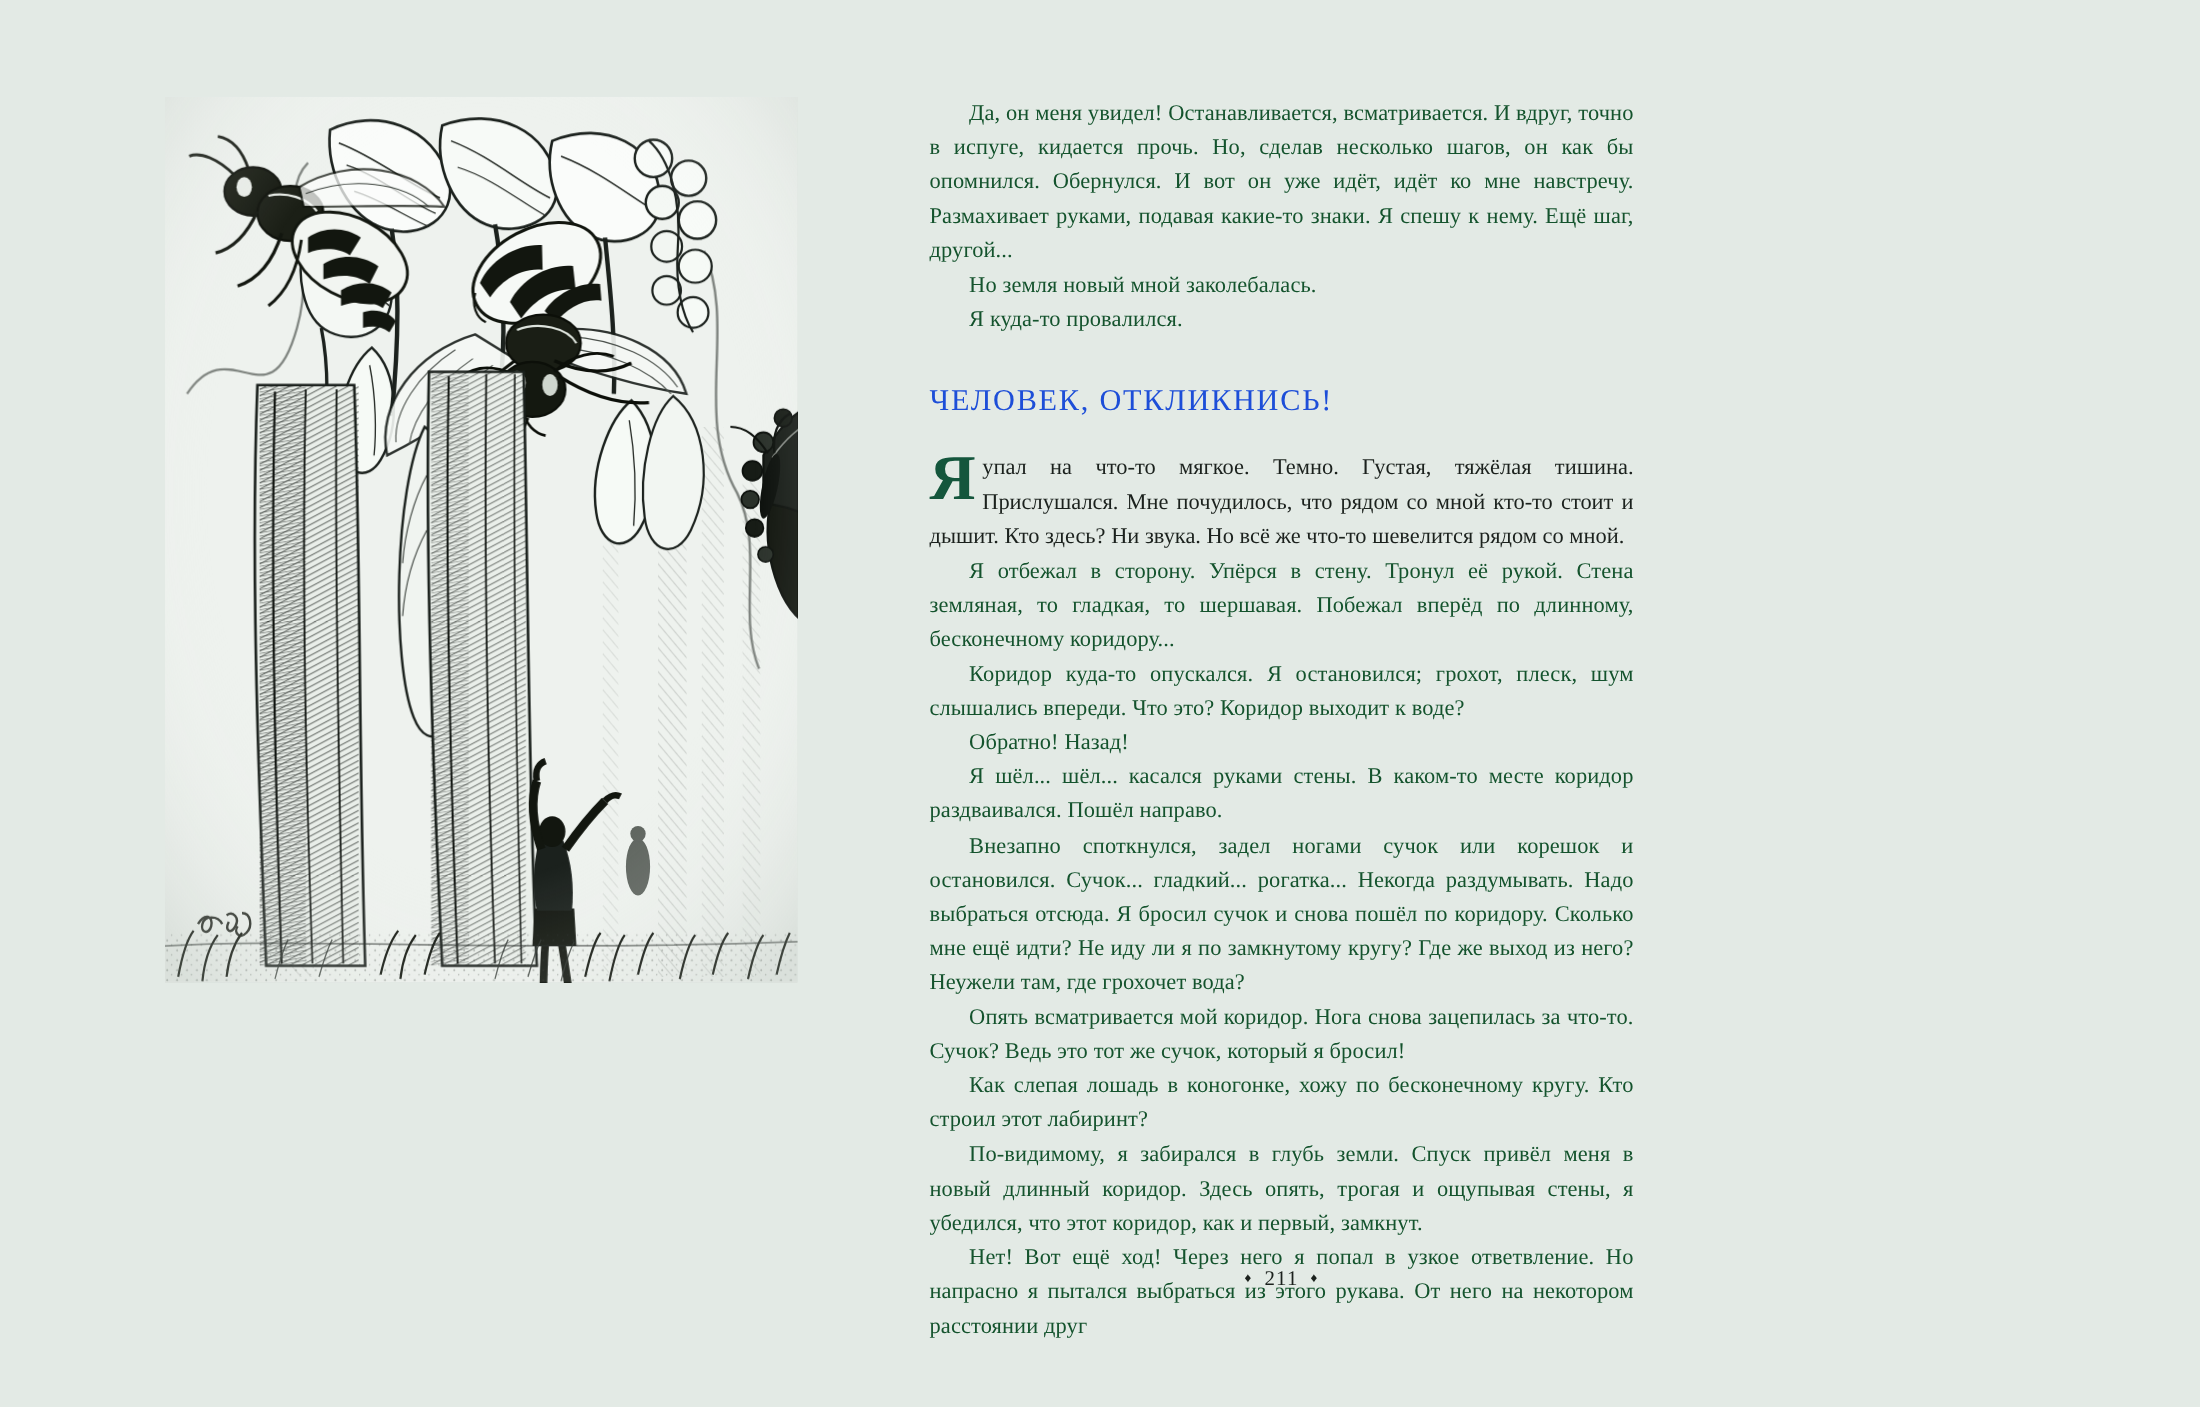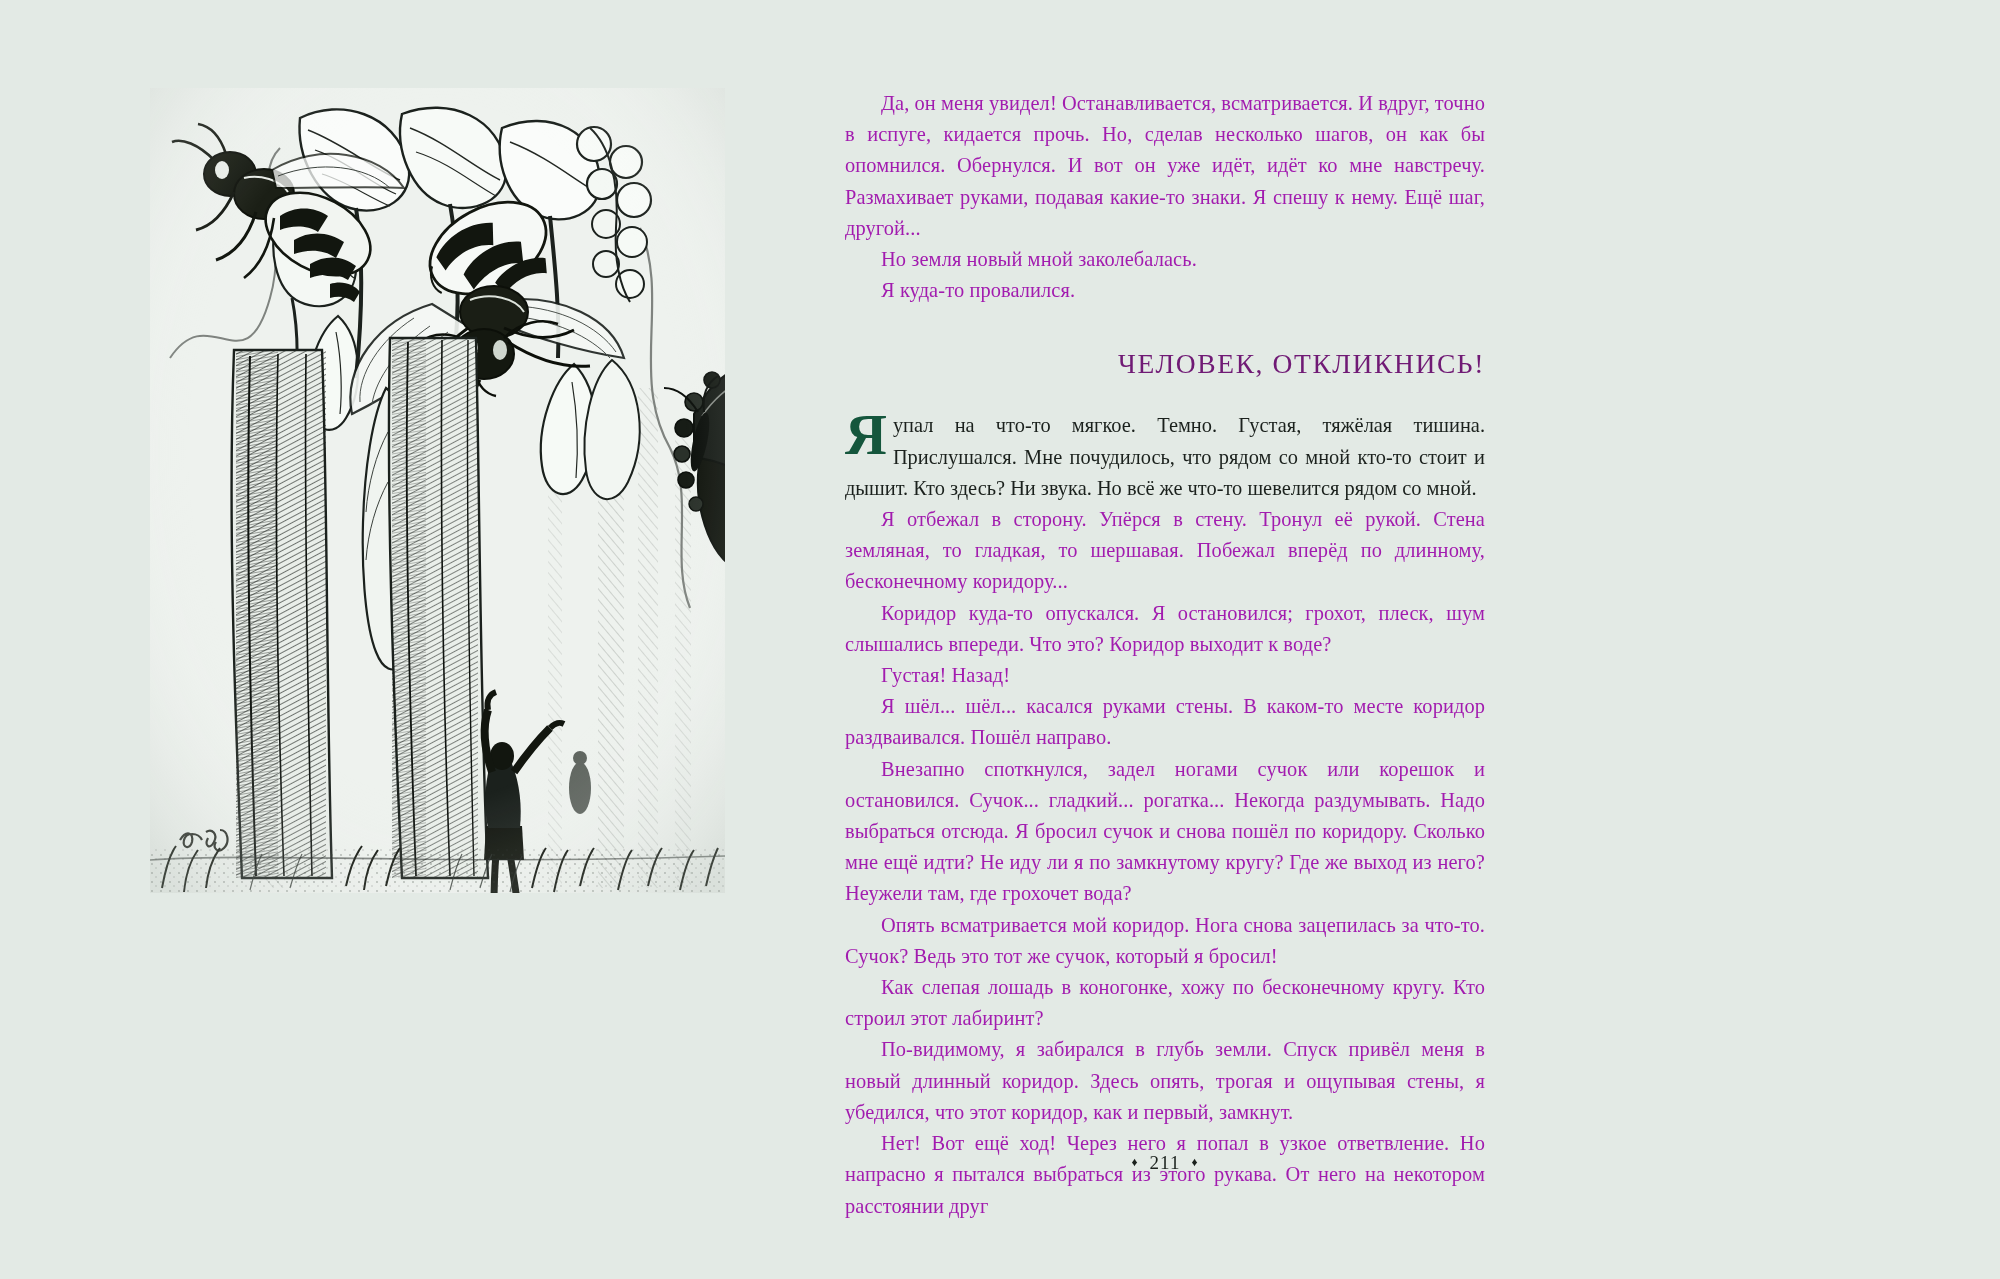--- a/index.html
+++ b/index.html
@@ -43,33 +43,33 @@
     height: 1010px;
   }
 
   .para {
     margin: 0;
     font-size: 20.4px;
     line-height: 31.2px;
     text-align: justify;
     text-indent: 36px;
     letter-spacing: 0.1px;
-    color: #a21caf;
+    color: #14532d;
     hyphens: none;
   }
 
   .chapter-title {
     margin: 0;
     padding-top: 42px;
     padding-bottom: 30px;
     font-size: 27.5px;
     letter-spacing: 1.6px;
-    text-align: right;
+    text-align: left;
     font-weight: normal;
-    color: #701a75;
+    color: #1d4ed8;
     font-family: "Liberation Serif", serif;
   }
 
   
   .dropcap-para {
     position: relative;
     margin: 0;
     font-size: 20.4px;
     line-height: 31.2px;
     text-align: justify;
@@ -375,21 +375,21 @@
     <p class="para">Я куда-то провалился.</p>
 
     <h2 class="chapter-title">ЧЕЛОВЕК, ОТКЛИКНИСЬ!</h2>
 
     <p class="dropcap-para">
       <span class="dropcap">Я</span><span>упал на что-то мягкое. Темно. Густая, тяжёлая тишина. Прислушался. Мне почудилось, что рядом со мной кто-то стоит и дышит. Кто здесь? Ни звука. Но всё же что-то шевелится рядом со мной.</span>
     </p>
 
     <p class="para">Я отбежал в сторону. Упёрся в стену. Тронул её рукой. Стена земляная, то гладкая, то шершавая. Побежал вперёд по длинному, бесконечному коридору...</p>
     <p class="para">Коридор куда-то опускался. Я остановился; грохот, плеск, шум слышались впереди. Что это? Коридор выходит к воде?</p>
-    <p class="para">Густая! Назад!</p>
+    <p class="para">Обратно! Назад!</p>
     <p class="para">Я шёл... шёл... касался руками стены. В каком-то месте коридор раздваивался. Пошёл направо.</p>
     <p class="para">Внезапно споткнулся, задел ногами сучок или корешок и остановился. Сучок... гладкий... рогатка... Некогда раздумывать. Надо выбраться отсюда. Я бросил сучок и снова пошёл по коридору. Сколько мне ещё идти? Не иду ли я по замкнутому кругу? Где же выход из него? Неужели там, где грохочет вода?</p>
     <p class="para">Опять всматривается мой коридор. Нога снова зацепилась за что-то. Сучок? Ведь это тот же сучок, который я бросил!</p>
     <p class="para">Как слепая лошадь в коногонке, хожу по бесконечному кругу. Кто строил этот лабиринт?</p>
     <p class="para">По-видимому, я забирался в глубь земли. Спуск привёл меня в новый длинный коридор. Здесь опять, трогая и ощупывая стены, я убедился, что этот коридор, как и первый, замкнут.</p>
     <p class="para">Нет! Вот ещё ход! Через него я попал в узкое ответвление. Но напрасно я пытался выбраться из этого рукава. От него на некотором расстоянии друг</p>
   </div>
 
   <div class="folio">
     <span class="dot">♦</span><span>211</span><span class="dot">♦</span>

